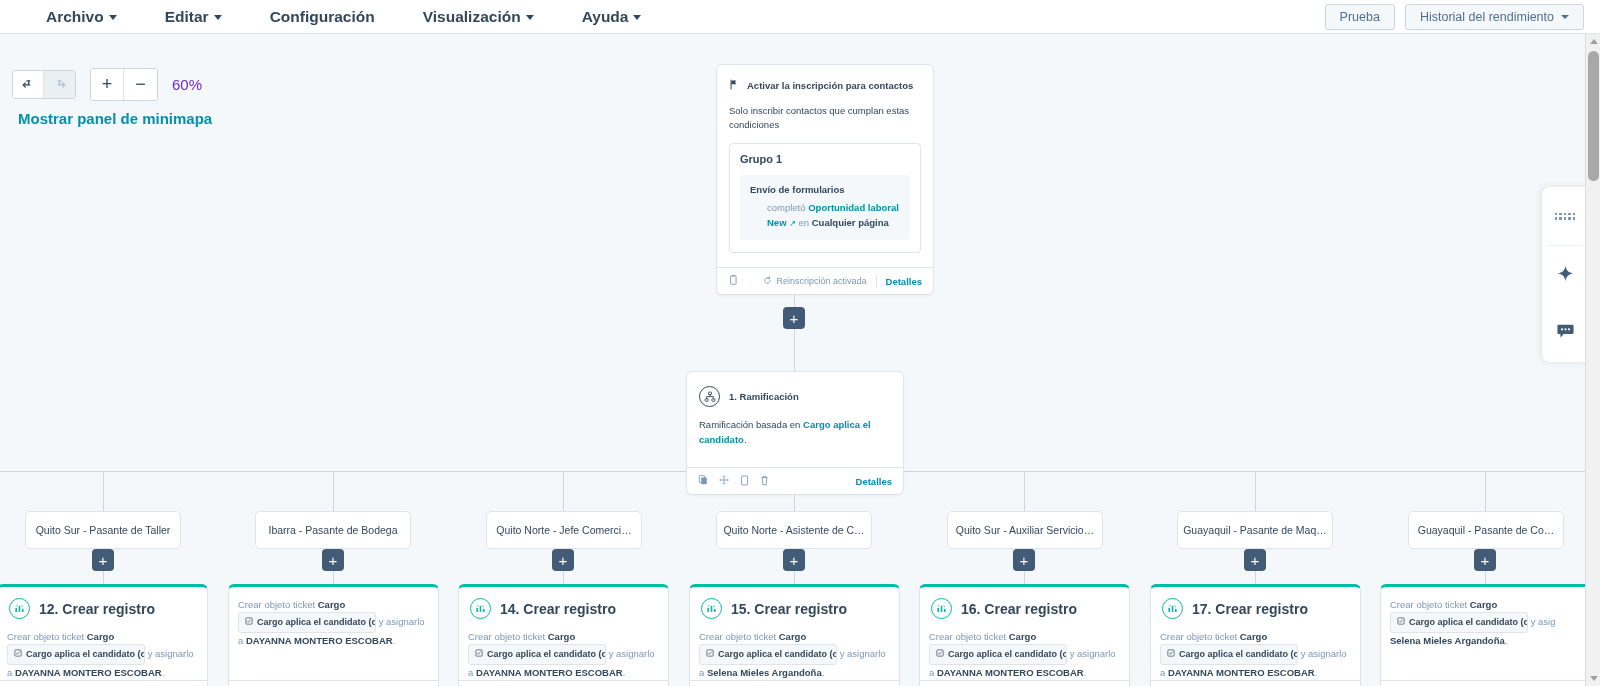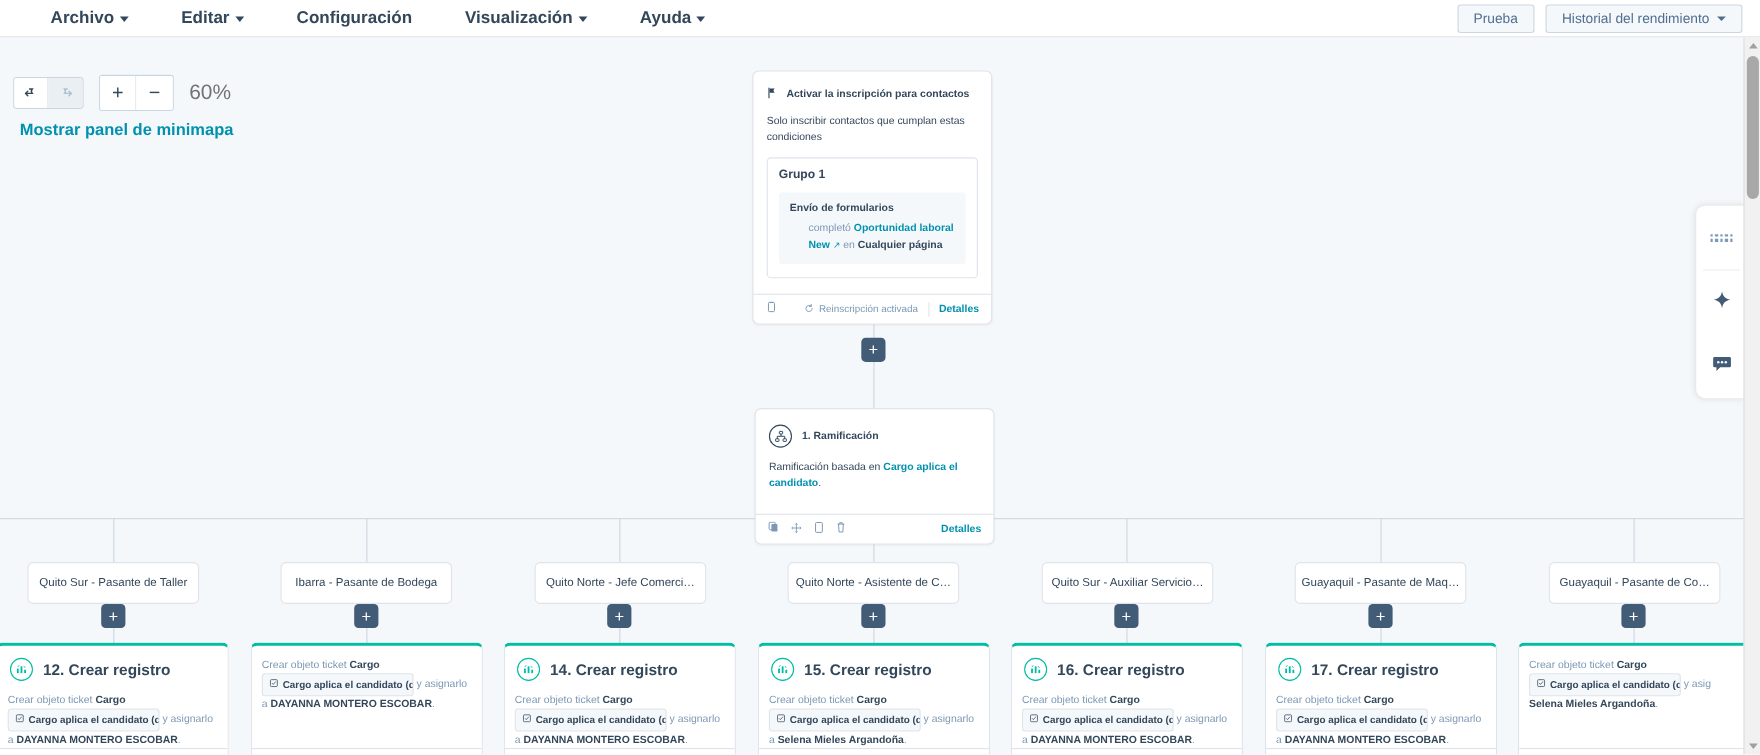--- a/index.html
+++ b/index.html
@@ -74,21 +74,21 @@
   .sqbtn:last-child { border-right: none; }
   .sqbtn.disabled { background: #eaeff4; color: #b0bfcf; }
   .btn-pair2 { display: flex; background: #fff; border: 1px solid #cbd6e2; border-radius: 3px; overflow: hidden; }
   .sqbtn2 {
     width: 33px; height: 31px;
     display: flex; align-items: center; justify-content: center;
     background: #fff; cursor: pointer; font-size: 18px; color: #33475b; font-weight: 400;
     border-right: 1px solid #dfe3eb;
   }
   .sqbtn2:last-child { border-right: none; }
-  .zoom-pct { font-size: 19px; color: #737373; }
+  .zoom-pct { font-size: 15px; color: #6d28d9; }
   .minimap-link {
     position: absolute; left: 18px; top: 76px;
     font-size: 15px; font-weight: 700; color: #0091ae; cursor: pointer;
     z-index: 30;
   }
 
   
   .conn { position: absolute; background: #cbd6e2; z-index: 1; }
   .vline { width: 1px; }
   .hline { height: 1px; }
@@ -104,21 +104,21 @@
 
   
   .node {
     position: absolute; background: #fff;
     border: 1px solid #dfe3eb; border-radius: 6px;
     z-index: 5;
     box-shadow: 0 1px 2px rgba(0,0,0,0.04);
   }
 
   
-  .trigger-card { left: 684px; top: 30px; width: 218px; height: 231px; }
+  .trigger-card { left: 716px; top: 30px; width: 218px; height: 231px; }
   .trigger-inner { padding: 14px 12px 0 12px; }
   .trigger-head { display: flex; align-items: center; gap: 7px; margin-bottom: 12px; }
   .flag-icon { color: #33475b; font-size: 12px; line-height: 1; }
   .trigger-head-text { font-size: 9.5px; font-weight: 700; color: #33475b; }
   .trigger-sub { font-size: 9.5px; color: #33475b; line-height: 1.5; margin-bottom: 10px; }
   .group-box {
     border: 1px solid #dfe3eb; border-radius: 4px;
     padding: 9px 10px 12px 10px;
   }
   .group-title { font-size: 11px; font-weight: 700; color: #33475b; margin-bottom: 10px; }

